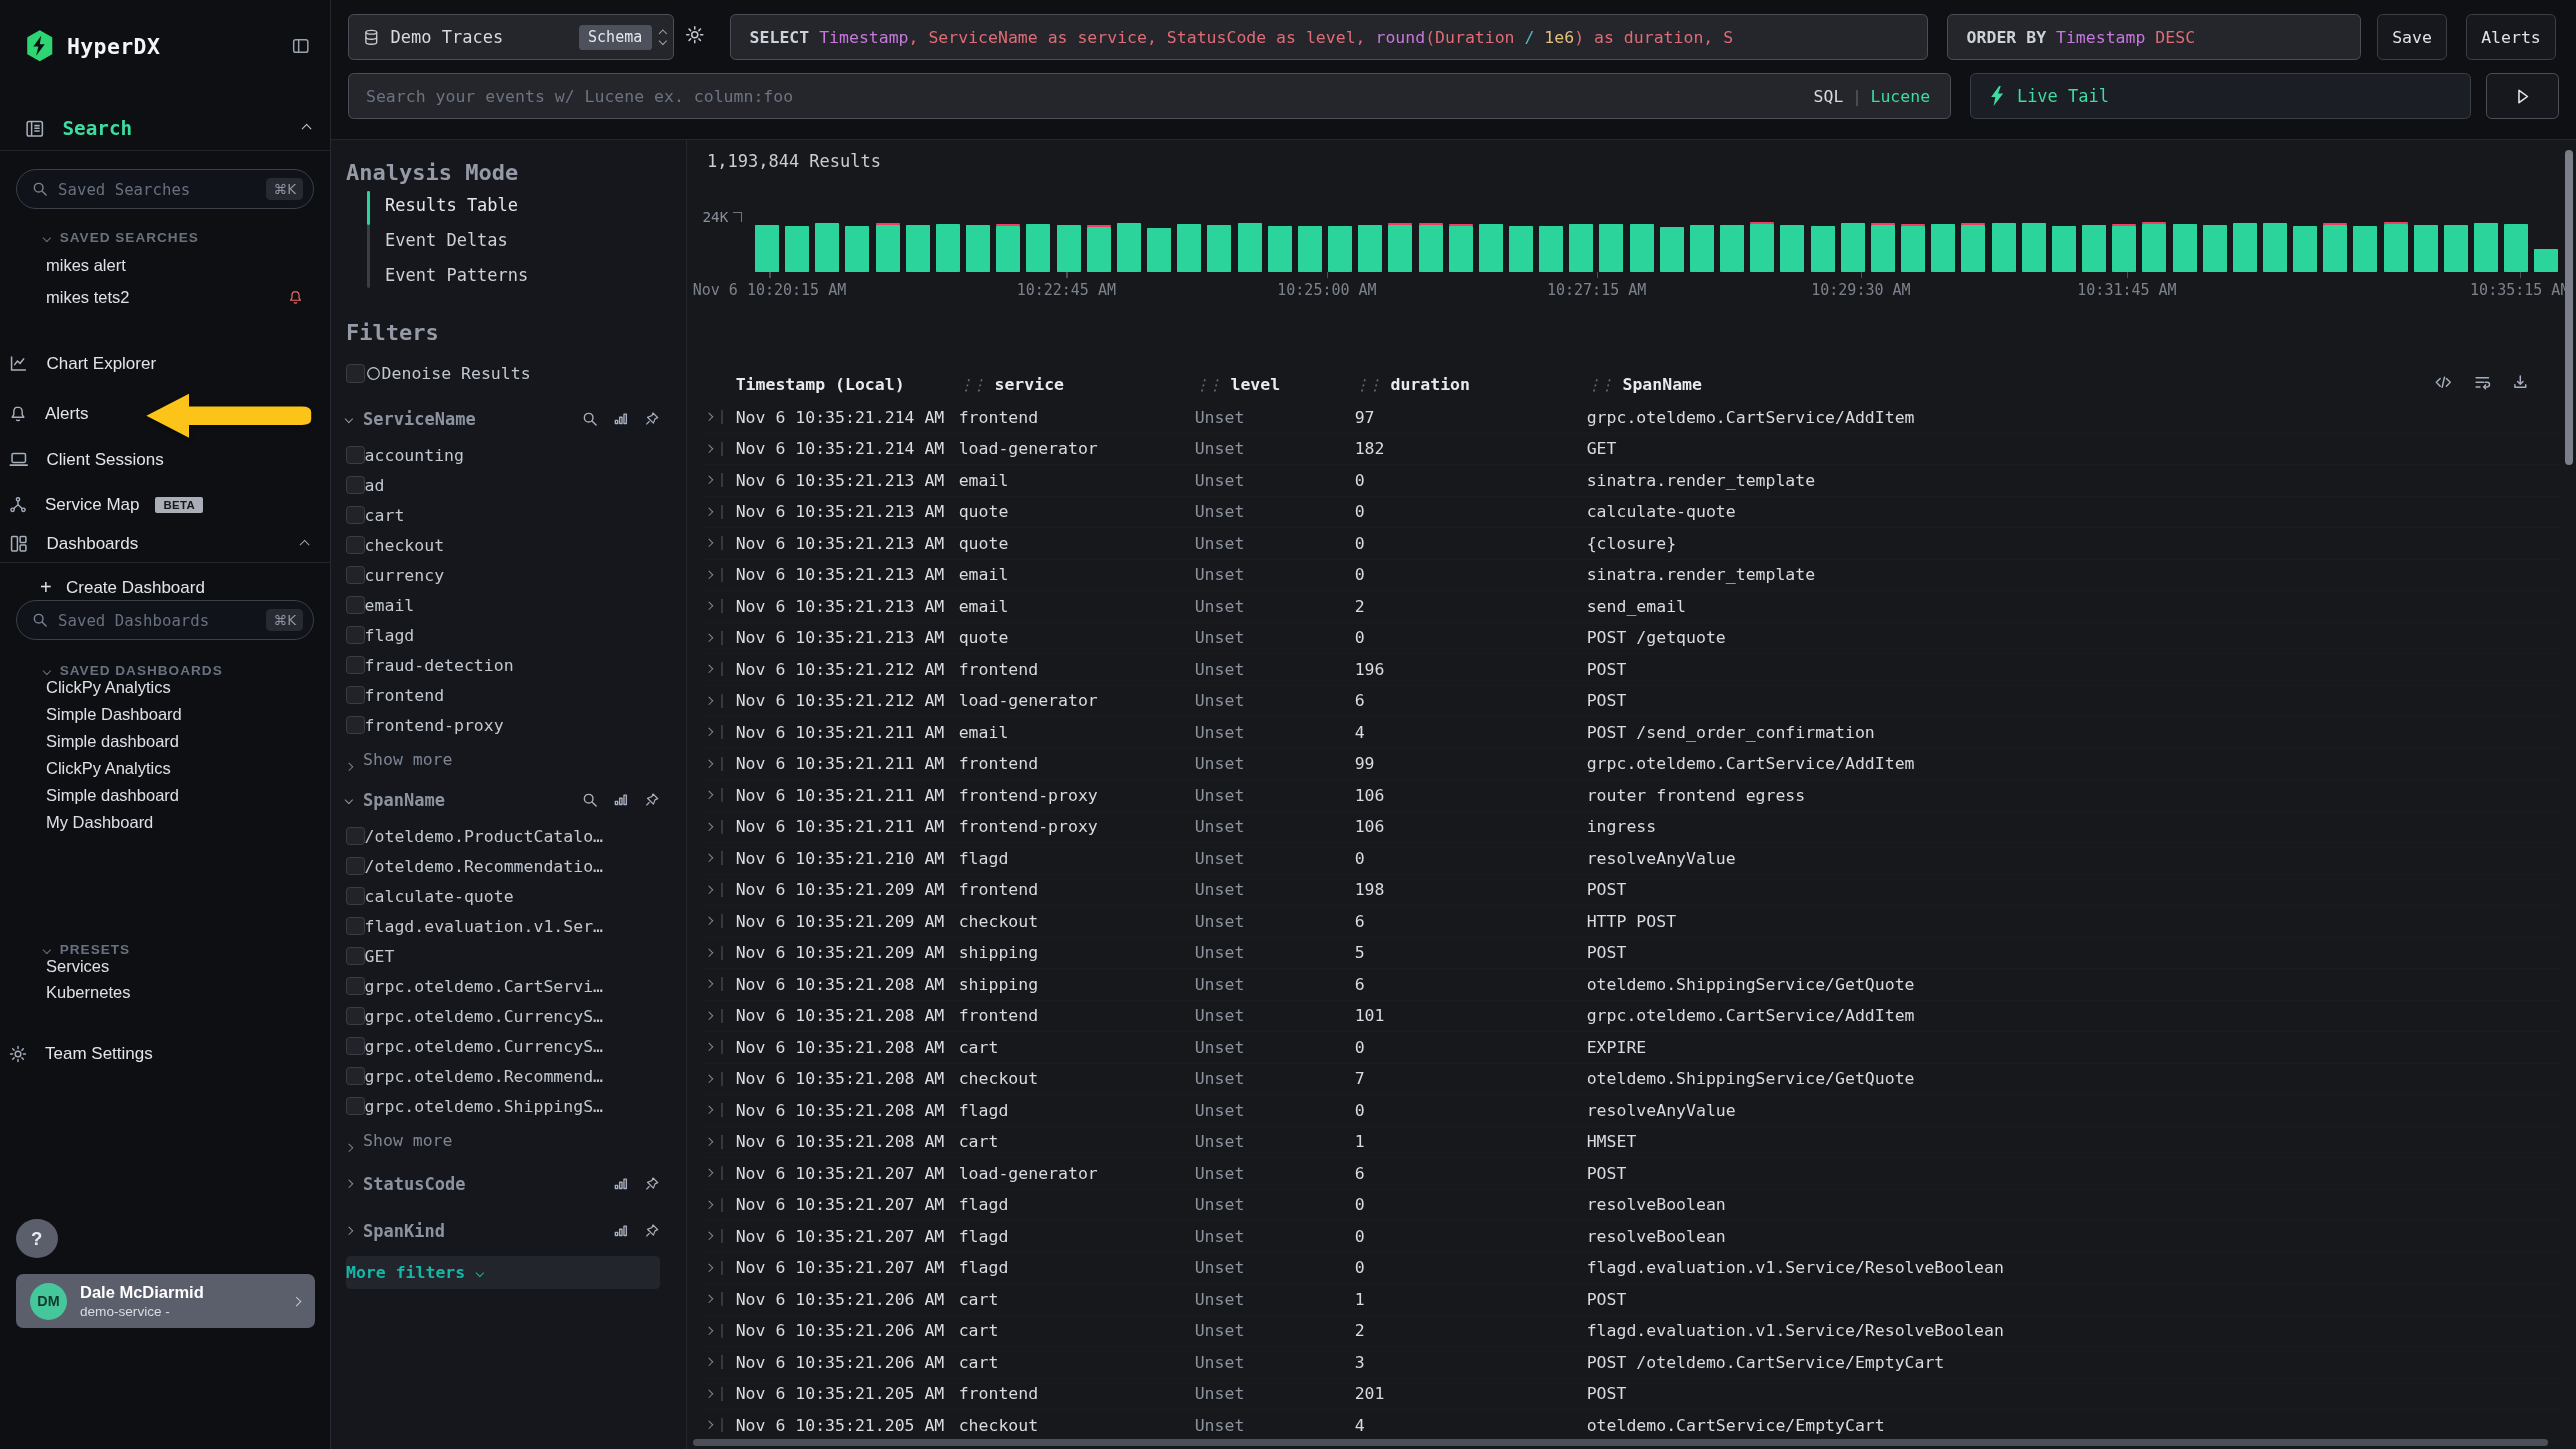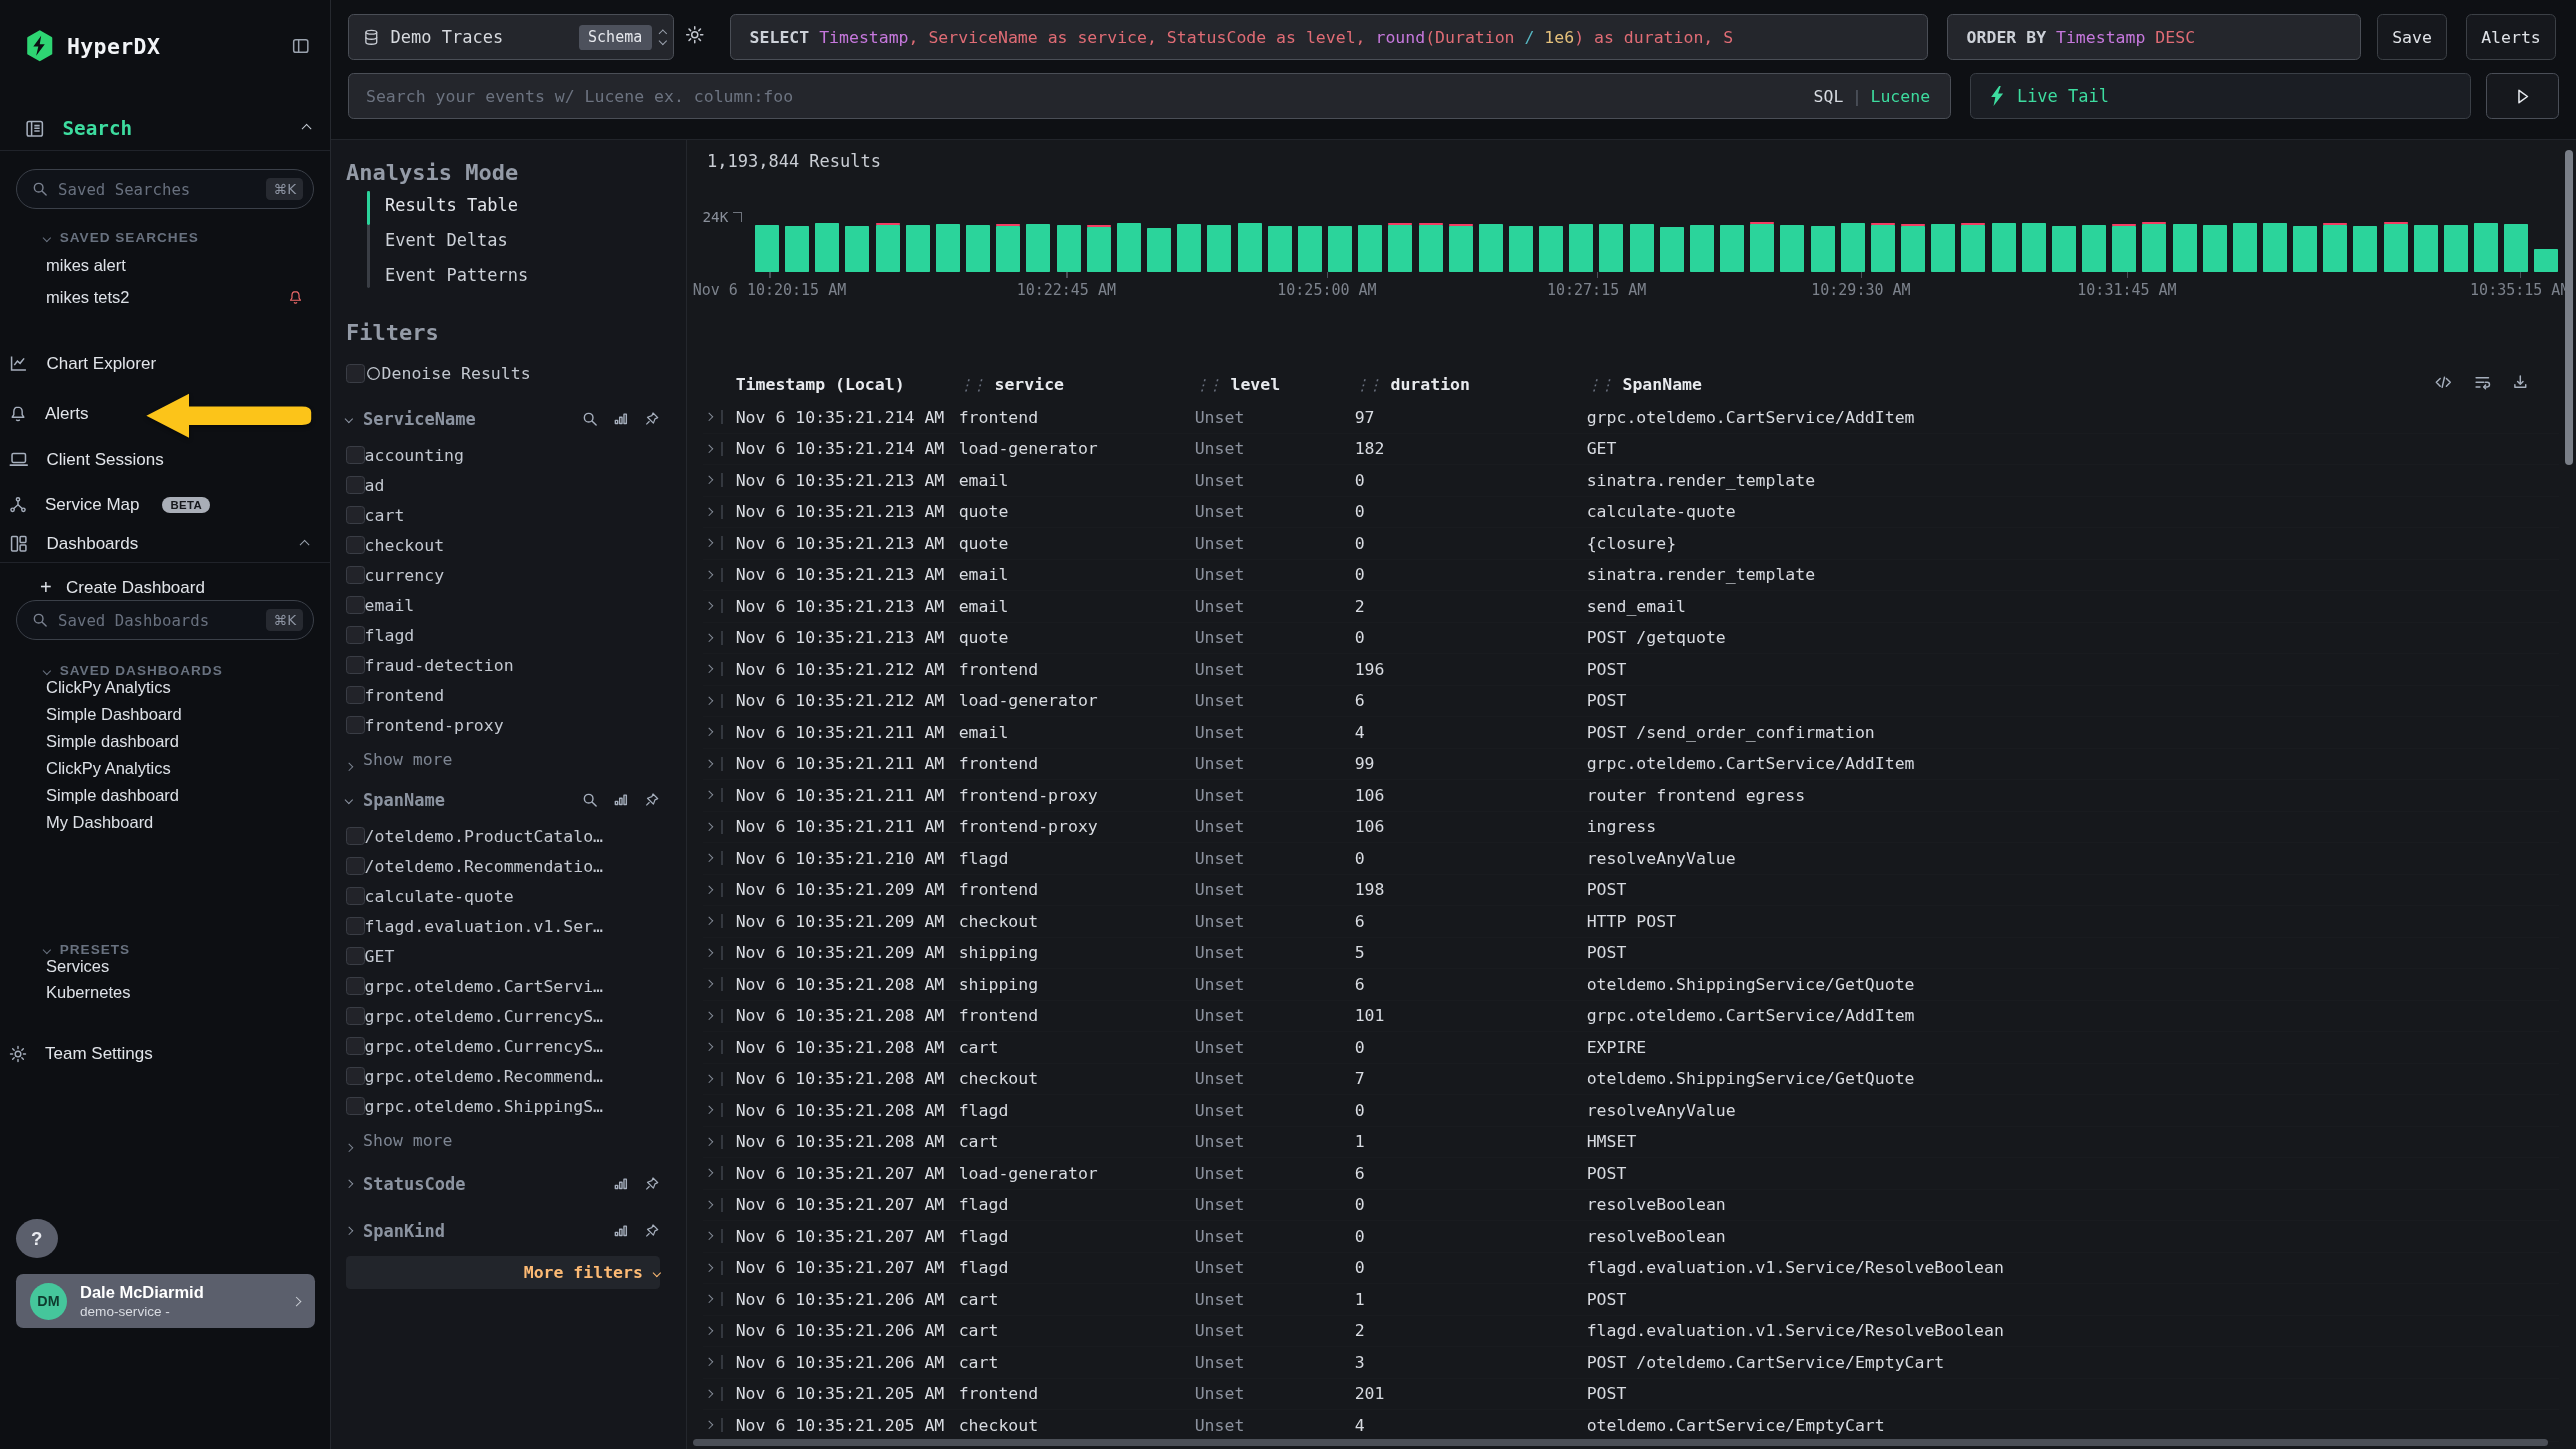--- a/index.html
+++ b/index.html
@@ -26,21 +26,21 @@
   .pill .ph{color:#68707e;font-size:15.7px;margin-left:10px}
   .kbd{margin-left:auto;background:#272a31;color:#8d94a2;font-size:13.6px;border-radius:4.3px;padding:2.9px 7.2px;font-family:"DejaVu Sans","Liberation Sans",sans-serif}
   .sec-label{display:flex;align-items:center;gap:10px;color:#68717f;font-size:13.6px;font-weight:bold;letter-spacing:1px;padding-left:44px;font-family:"Liberation Sans",sans-serif}
   .sb-list{padding-left:46px}
   .sb-list .itm{height:31.5px;display:flex;align-items:flex-start;font-size:16.5px;color:#dde1e7;font-family:Liberation Sans, sans-serif;position:relative}
   .sb-list.dense .itm{height:27px}
   .sb-list.dense2 .itm{height:26px}
   .nav-row{height:31.5px;display:flex;align-items:center;padding-left:8px}
   .nav-row .lbl{font-size:17px;color:#e2e5ea;margin-left:17px;font-family:"Liberation Sans",sans-serif}
   .nav-row .chev-right-slot{margin-left:auto;margin-right:21.5px;color:#9aa2ae}
-  .beta{background:#a9aeb7;color:#15171b;font-weight:bold;font-size:11.4px;border-radius:8px;padding:2.1px 7.9px;margin-left:23px;font-family:"Liberation Sans",sans-serif;letter-spacing:0.4px}
+  .beta{background:#a9aeb7;color:#15171b;font-weight:bold;font-size:11.4px;border-radius:2px;padding:2.1px 7.9px;margin-left:16px;font-family:"Liberation Sans",sans-serif;letter-spacing:0.4px}
   .bell-red{position:absolute;right:26px;color:#ef6a6a}
   .help-btn{position:absolute;left:15.7px;top:1219px;width:42px;height:39px;border-radius:50%;background:#5b5f6c;display:flex;align-items:center;justify-content:center;font-size:18.6px;font-weight:bold;color:#e9ebf0;font-family:"Liberation Sans",sans-serif}
   .user-card{position:absolute;left:15.7px;top:1274px;width:299px;height:54px;background:#5b5f6c;border-radius:7.2px;display:flex;align-items:center;padding:0 14.3px}
   .avatar{width:37px;height:37px;border-radius:50%;background:#45c69b;color:#0e3b2e;font-weight:bold;font-size:14.3px;display:flex;align-items:center;justify-content:center;font-family:"Liberation Sans",sans-serif}
   .user-meta{margin-left:13px;font-family:"Liberation Sans",sans-serif}
   .user-name{font-size:16.5px;font-weight:bold;color:#fff}
   .user-org{font-size:13.6px;color:#d9dce2;margin-top:1.4px}
   .user-chev{margin-left:auto;color:#cdd1d8}
   .annot-arrow{position:absolute;left:140px;top:388px;pointer-events:none;filter:drop-shadow(0 2.1px 2.1px rgba(0,0,0,.45))}
 
@@ -77,21 +77,21 @@
   .modes .mode{height:35px;display:flex;align-items:center;font-size:17px;color:#ccd1d8}
   .chkrow{display:flex;align-items:center;}
   .cb{width:18.6px;height:18.6px;border-radius:3.6px;background:#222329;border:1.1px solid #3a3d45;flex:none}
   .chkrow .txt{font-size:16.5px;color:#c3c8d0}
   .fg-head{display:flex;align-items:center;height:31.5px}
   .fg-head .nm{font-size:17px;font-weight:bold;color:#8b93a0;margin-left:11.4px}
   .fg-head .chv{color:#8b93a0}
   .fg-icons{margin-left:auto;display:flex;gap:15.7px;color:#8b93a0}
   .fg-items .chkrow{height:30px}
   .showmore{display:flex;align-items:flex-end;gap:11.4px;height:29px;color:#7d8592;font-size:16.5px}
-  .morefilters{position:absolute;left:15px;right:26px;height:33px;background:#22252b;border-radius:4.3px;display:flex;align-items:center;justify-content:flex-end;gap:11.4px;font-size:16.5px;font-weight:bold;color:#fdba74}
+  .morefilters{position:absolute;left:15px;right:26px;height:33px;background:#22252b;border-radius:4.3px;display:flex;align-items:center;justify-content:flex-start;gap:11.4px;font-size:16.5px;font-weight:bold;color:#14b8a6}
 
   
   .main{position:absolute;left:687px;top:140px;width:1889px;height:1309px;background:#16181c}
   .results-count{position:absolute;left:20px;top:11.4px;font-size:17px;color:#c9cdd4}
   .ytick{position:absolute;left:4.3px;top:69px;width:37px;text-align:right;font-size:14.3px;color:#8a909b}
   .ybracket{position:absolute;left:46px;top:72px;width:8.6px;height:10px;border-top:1.4px solid #6f747d;border-right:1.4px solid #6f747d}
   .bars{position:absolute;left:68px;top:82px;width:1810px;height:50px}
   .bars .bar{position:absolute;bottom:0;border-radius:0.7px}
   .bars .err{position:absolute;border-radius:0.7px}
   .xaxis{position:absolute;left:68px;top:132px;width:1810px;height:29px}

